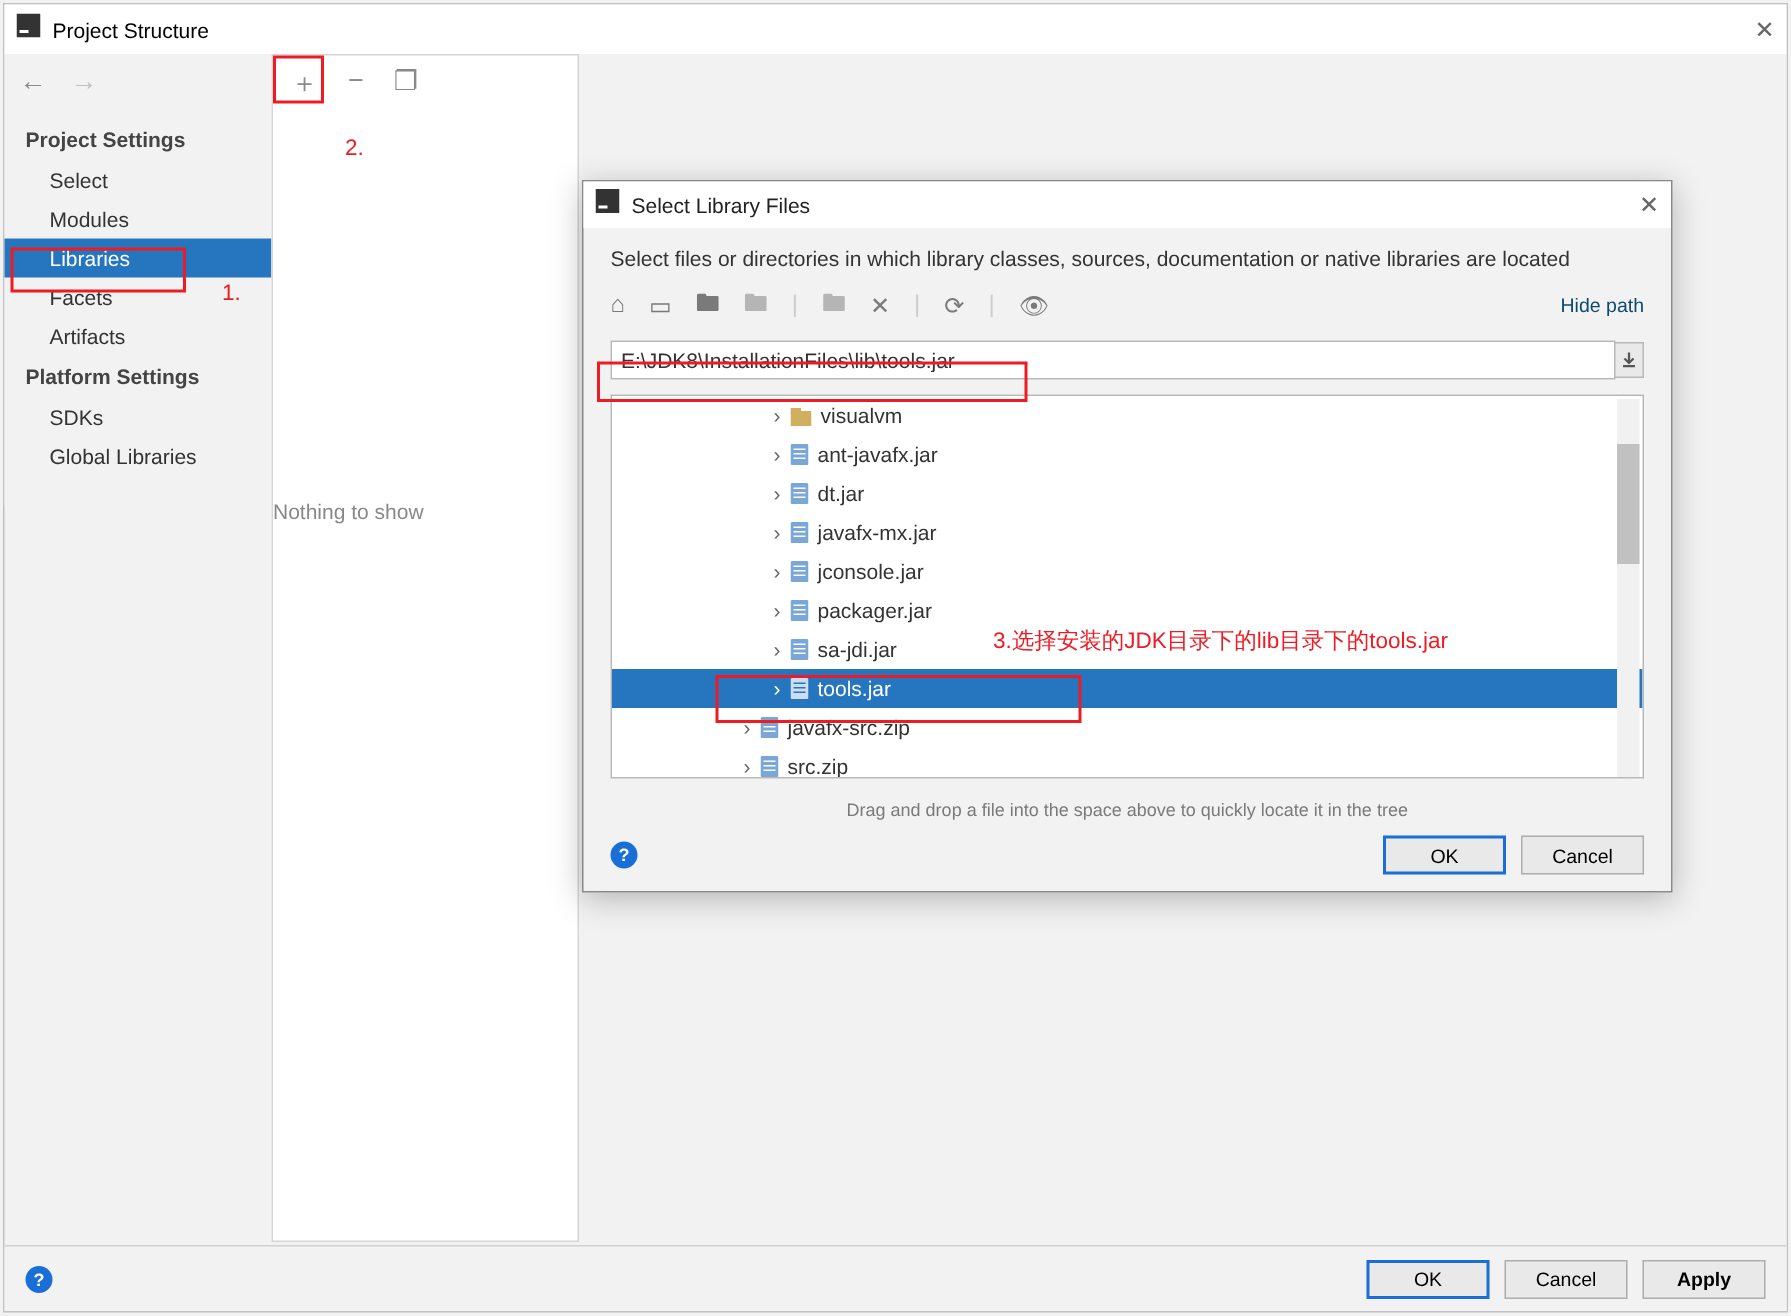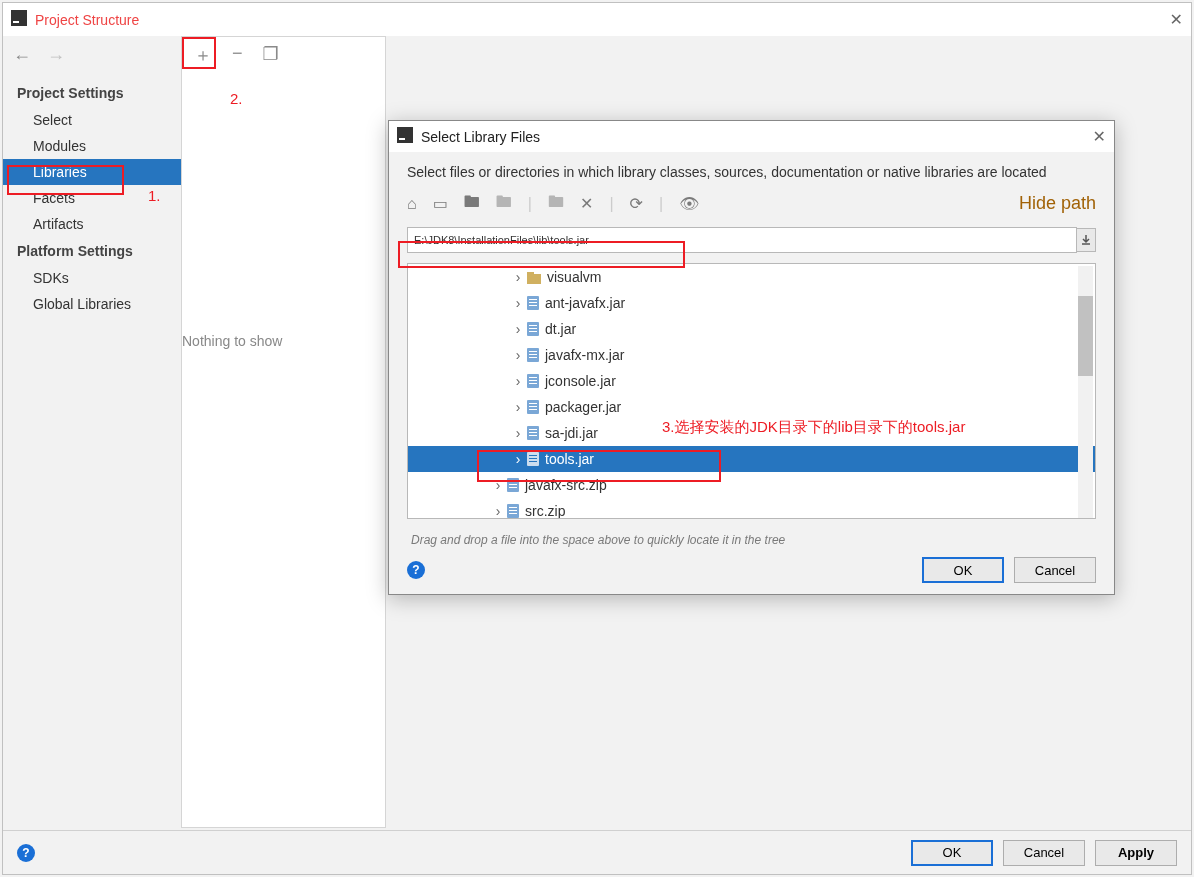--- a/index.html
+++ b/index.html
@@ -1,21 +1,21 @@
 <!DOCTYPE html>
 <html><head>
   <meta charset="utf-8">
   <style>
     * { margin: 0; padding: 0; box-sizing: border-box; font-family: "Segoe UI", Arial, sans-serif; }
     body { width: 1194px; height: 877px; background: #f2f2f2; overflow: hidden; position: relative; }
 
     
     .main-window { position: absolute; left: 2px; top: 2px; width: 1190px; height: 873px; background: #f2f2f2; border: 1px solid #c0c0c0; }
     .title-bar { height: 33px; display: flex; align-items: center; padding: 0 8px; background: #fff; }
-    .title-text { color: #ef4444; font-size: 14px; }
+    .title-text { color: #000000; font-size: 14px; }
     .close-x { margin-left: auto; font-size: 16px; color: #666; cursor: pointer; }
 
     .back-fw { display: flex; padding: 8px 10px; gap: 16px; background:#f2f2f2; }
     .nav-arrow { color: #8a8a8a; font-size: 18px; }
     .nav-arrow.disabled { color: #c0c0c0; }
 
     .content { display: flex; height: calc(100% - 33px); }
     .leftcol{ width: 178px; border-right: none; }
 
     .sidebar { width: 178px; padding-top: 52px; background:#f2f2f2; }
@@ -31,31 +31,31 @@
     .right-panel { flex: 1; background: #f2f2f2; }
 
     
     .dialog { position: absolute; left: 388px; top: 120px; width: 727px; height: 475px; background: #f2f2f2; border: 1px solid #888; box-shadow: 0 4px 20px rgba(0,0,0,0.25); }
     .dlg-title { height: 31px; background: #fff; display: flex; align-items: center; padding: 0 8px; }
     .dlg-title .title-text { color: #222; font-size: 14px; font-weight: 500; }
     .dlg-body { padding: 12px 18px 6px 18px; display: flex; flex-direction: column; gap: 10px; }
     .dlg-desc { color: #333; font-size: 14px; }
     .dlg-toolbar { display: flex; align-items: center; gap: 16px; color:#7a7a7a; }
     .path-wrap{ display:flex; align-items:center; }
-    .path-input { flex:1; height: 26px; border: 1px solid #b8b8b8; padding: 3px 6px; font-size: 11px; color: #333; background:#fff;}
-    .hide-path { margin-left: auto; color: #a16207; font-size: 18px; }
+    .path-input { flex:1; height: 26px; border: 1px solid #b8b8b8; padding: 3px 6px; font-size: 14px; color: #333; background:#fff;}
+    .hide-path { margin-left: auto; color: #0c4a6e; font-size: 13px; }
 
     .tree { border: 1px solid #b8b8b8; background: #fff; height: 256px; overflow: hidden; position:relative; }
     .tree-row { display: flex; align-items: center; height: 26px; font-size: 14px; color: #333; }
     .tree-row.selected { background: #2675BF; color: #fff; }
     .chev { width: 12px; display:inline-block; text-align:center; color:#666;}
     .tree-row.selected .chev{color:#fff;}
     .file-icon { width: 12px; height: 14px; display:inline-block; margin: 0 6px 0 3px; }
     .folder-icon { width: 14px; height: 12px; display:inline-block; margin: 0 6px 0 3px; }
-    .hint { color: #7a7a7a; font-size: 12px; padding: 4px; font-style: italic; }
+    .hint { text-align: center; color: #7a7a7a; font-size: 12px; padding: 4px; }
     .scrollbar{position:absolute;right:2px;top:2px;width:15px;height:252px;background:#f1f1f1;}
     .thumb{position:absolute;top:30px;width:15px;height:80px;background:#c1c1c1;}
 
     .dlg-footer { display: flex; align-items: center; padding: 0 18px 14px 18px; }
     .help-icon { width: 18px; height: 18px; border-radius: 50%; background: #1a6fd6; color: #fff; display: flex; align-items: center; justify-content: center; font-size: 12px; font-weight: bold; }
     .btn-row { margin-left: auto; display: flex; gap: 10px; }
     .btn { min-width: 82px; height: 26px; background: #e9e9e9; border: 1px solid #adadad; font-size: 13px; cursor: pointer; }
     .btn.primary { border: 2px solid #1a6fd6; }
     .btn:disabled{ color:#000000;font-weight:bold;}
     .dl-btn{width:20px;height:24px;border:1px solid #b8b8b8;background:#e9e9e9;display:flex;align-items:center;justify-content:center;margin-left:-1px;}

